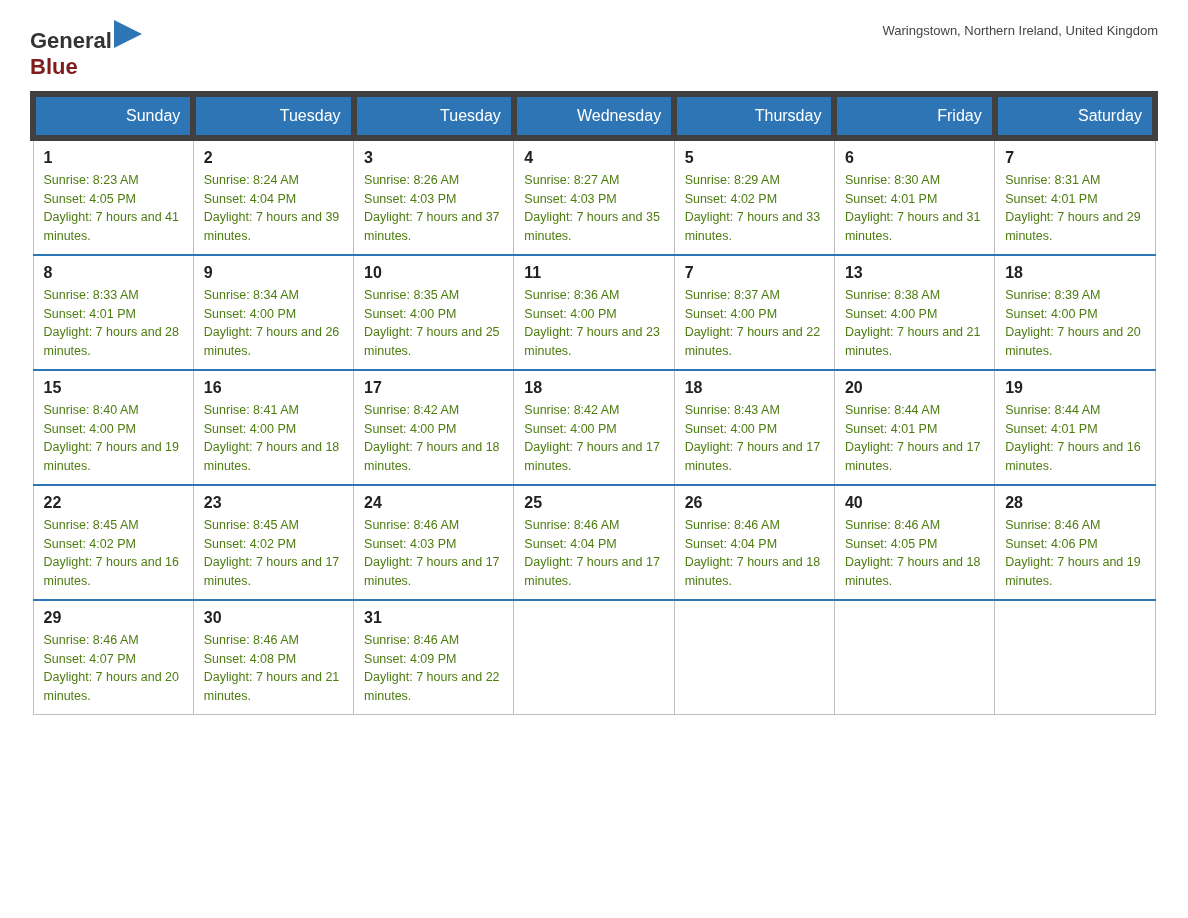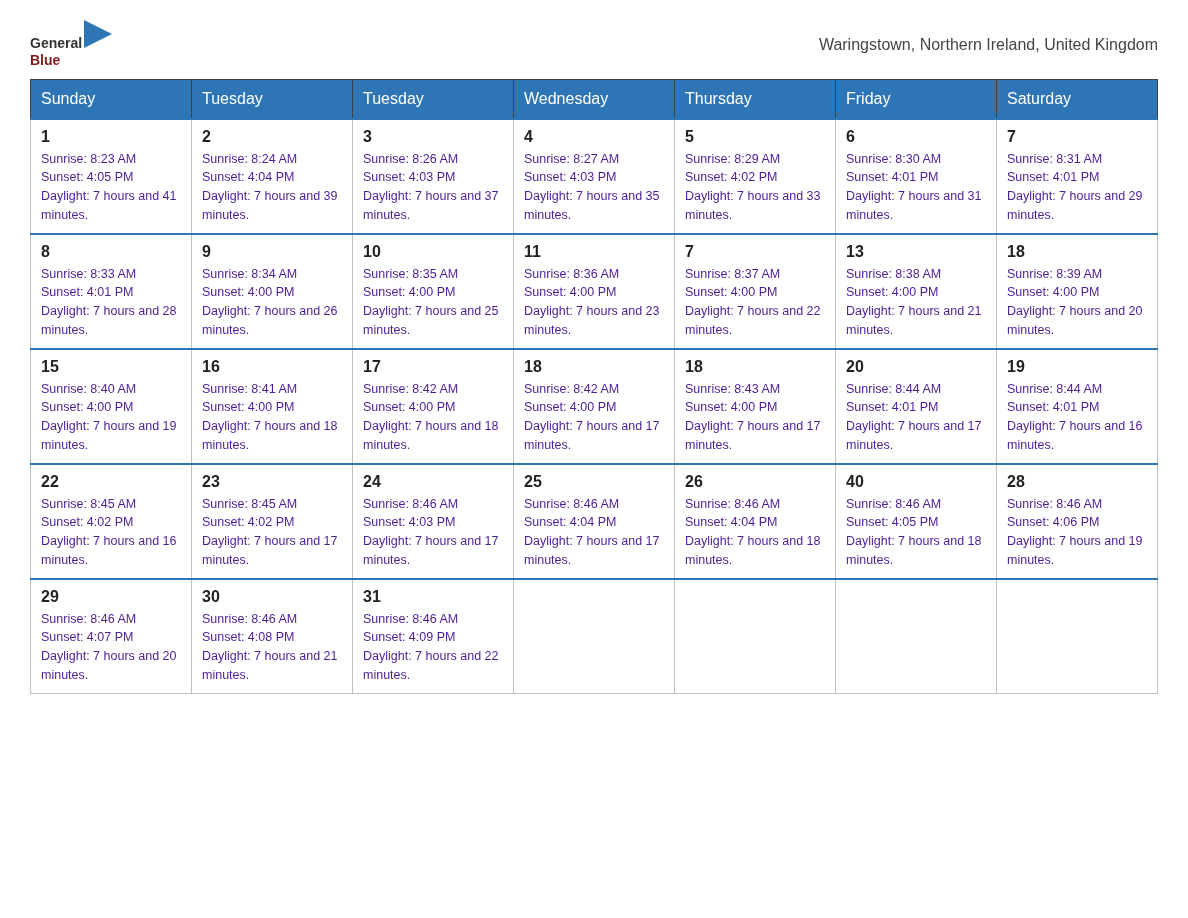--- a/index.html
+++ b/index.html
@@ -15,21 +15,21 @@
       justify-content: space-between;
       align-items: flex-start;
       margin-bottom: 8px;
     }
     .logo {
       display: flex;
       align-items: center;
       gap: 0;
     }
     .logo-text {
-      font-size: 14px;
+      font-size: 22px;
       font-weight: bold;
       color: #333;
       line-height: 1.2;
     }
     .logo-text span {
       color: #7f1d1d;
     }
     .logo-icon {
       width: 28px;
       height: 28px;
@@ -38,58 +38,58 @@
     .title-block {
       text-align: right;
     }
     .page-title {
       font-size: 48px;
       font-weight: normal;
       color: #222;
       line-height: 1.1;
     }
     .subtitle {
-      font-size: 16px;
+      font-size: 13px;
       color: #444;
-      margin-top: 16px;
+      margin-top: 3px;
     }
     .calendar {
       width: 100%;
       border-collapse: collapse;
       margin-top: 10px;
     }
     .calendar thead tr th {
       background-color: #2e75b6;
       color: #fff;
       font-size: 16px;
       font-weight: normal;
       padding: 10px 10px;
-      text-align: left;
-      border: 1px solid #404040;
+      text-align: right;
+      border: 6px solid #404040;
     }
     .calendar tbody tr td {
       vertical-align: top;
       padding: 8px 10px;
       font-size: 13px;
       color: #333;
       border: 1px solid #c0c0c0;
       width: calc(100% / 7);
       min-height: 90px;
     }
     .calendar tbody tr td .day-num {
       font-size: 16px;
       font-weight: bold;
       color: #222;
       display: block;
       margin-bottom: 4px;
     }
     .calendar tbody tr td .day-info {
       font-size: 12.5px;
       line-height: 1.5;
-      color: #4c1d95;
+      color: #4d7c0f;
     }
     .calendar tbody tr.week-row td {
       border-top: 2px solid #2e75b6;
     }
     .calendar tbody tr td.empty {
       background: #fff;
     }
   </style>
 </head>
 <body>

